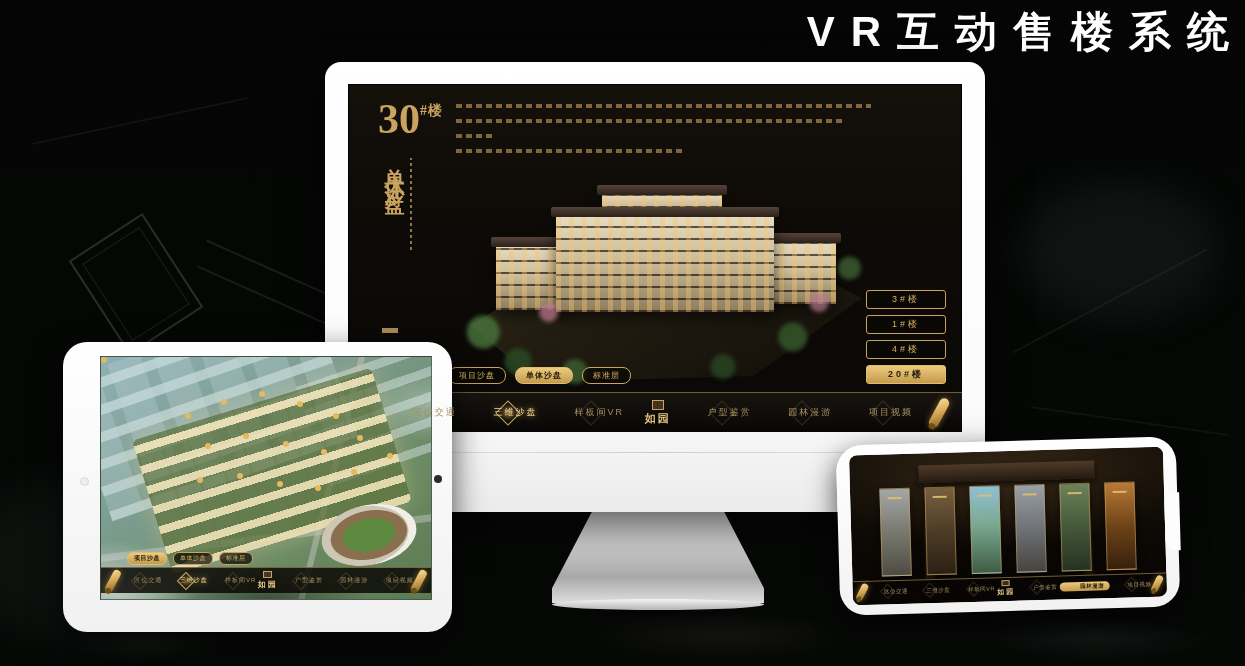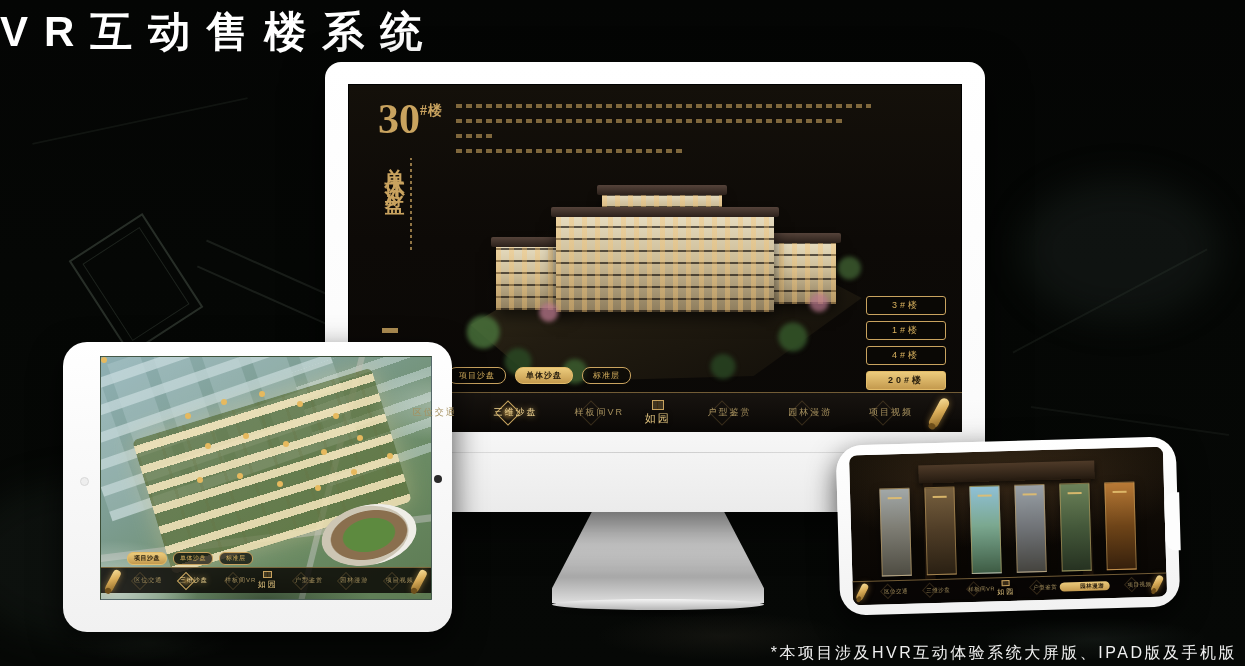--- a/index.html
+++ b/index.html
@@ -15,43 +15,43 @@
   .bg-plaque { position:absolute; left:92px; top:228px; width:88px; height:112px;
                border:2px solid rgba(140,160,140,.26); transform:rotate(-33deg); }
   .bg-plaque::after { content:''; position:absolute; inset:8px; border:1px solid rgba(140,160,140,.18); }
   .bg-bottomband { position:absolute; left:0; right:0; bottom:0; height:60px;
      background:
        radial-gradient(ellipse 120px 30px at 12% 60%, rgba(90,110,90,.14), transparent 70%),
        radial-gradient(ellipse 180px 34px at 58% 50%, rgba(110,100,80,.12), transparent 70%),
        radial-gradient(ellipse 160px 30px at 88% 55%, rgba(90,110,100,.14), transparent 70%); }
 
   
-  .headline { position:absolute; top:4px; left:0; width:100%; text-align:left;
+  .headline { position:absolute; top:4px; left:0; width:100%; text-align:right;
     color:#fff; font-size:42px; font-weight:bold; letter-spacing:16px; }
   .footnote { position:absolute; right:8px; bottom:2px; color:#f0f0f0;
     font-size:16px; letter-spacing:2.5px; }
 
   
   .pill { display:inline-block; border:1px solid #c9a35f; border-radius:8px;
-    color:#d8b15e; background:rgba(10,8,5,.72); text-align:center; cursor:pointer;margin-top:6px; }
+    color:#d8b15e; background:rgba(10,8,5,.72); text-align:center; cursor:pointer; }
   .pill.active { background:linear-gradient(180deg,#eccb7c,#c49a4e); color:#2a200f; font-weight:bold; border-color:#e3bc6a; }
   .navbar { position:absolute; left:0; right:0; display:flex; align-items:center;
     justify-content:space-between; background:linear-gradient(180deg,#181410,#090705);
     border-top:1px solid rgba(201,163,95,.55); }
   .nav-item { position:relative; color:#a5905e; white-space:nowrap; cursor:pointer; }
   .nav-item::before { content:''; position:absolute; left:50%; top:50%; width:16px; height:16px;
     transform:translate(-50%,-50%) rotate(45deg); border:1px solid rgba(150,120,70,.30); z-index:0; }
   .nav-item.active { color:#f4d894; text-shadow:0 0 6px rgba(240,200,110,.8); }
   .nav-item.active::before { border-color:rgba(230,190,110,.85);
     background:radial-gradient(circle, rgba(180,135,60,.55), transparent 72%); }
   .nav-item span { position:relative; z-index:1;margin-left:16px; }
   .logo-mini { display:flex; flex-direction:column; align-items:center; gap:1px; cursor:pointer; }
   .logo-seal { width:12px; height:10px; border:1px solid #c9a35f; background:rgba(201,163,95,.25);
     background-image:linear-gradient(90deg,transparent 45%, rgba(60,40,10,.8) 45% 55%, transparent 55%); }
-  .logo-text { color:#e2c47f; letter-spacing:2px; text-shadow:0 0 4px rgba(0,0,0,.8); }
+  .logo-text { color:#e2c47f; letter-spacing:2px; text-shadow:0 0 4px rgba(0,0,0,.8);font-weight:bold; }
   .scroll-icon { position:relative; display:inline-block; border-radius:5px;
     background:linear-gradient(135deg,#f8e09c 0%,#d9ac58 45%,#8a6524 100%);
     transform:rotate(28deg); box-shadow:0 0 6px rgba(220,170,80,.5); cursor:pointer; }
   .scroll-icon::after { content:''; position:absolute; bottom:-2px; left:50%; transform:translateX(-50%);
     width:70%; height:6px; border-radius:50%; background:#6e4f1b; }
 
   
   .monitor { position:absolute; left:325px; top:62px; width:660px; height:450px;
     background:linear-gradient(180deg,#ffffff 0%,#fbfbfb 75%,#ebebeb 100%);
     border-radius:16px; box-shadow:0 14px 42px rgba(0,0,0,.65); }
@@ -339,14 +339,13 @@
         </span>
         <span class="nav-item"><span>户型鉴赏</span></span>
         <span class="nav-item activepill"><span>园林漫游</span></span>
         <span class="nav-item"><span>项目视频</span></span>
         <span class="scroll-icon"></span>
       </div>
     </div>
     <div class="p-notch"></div>
   </div>
 
-  <div class="footnote">*本项目涉及HVR互动体验系统大屏版、IPAD版及手机版</div>
 </div>
 
 </body></html>

